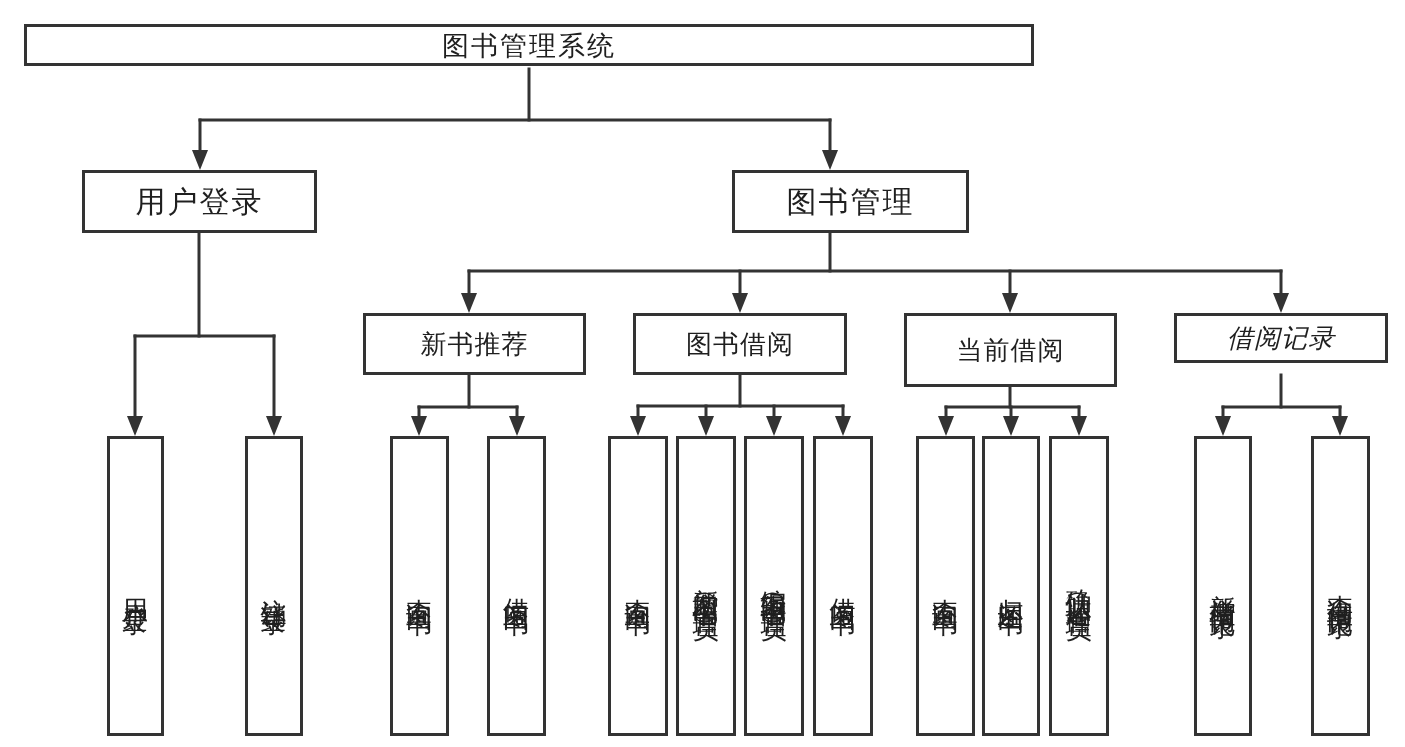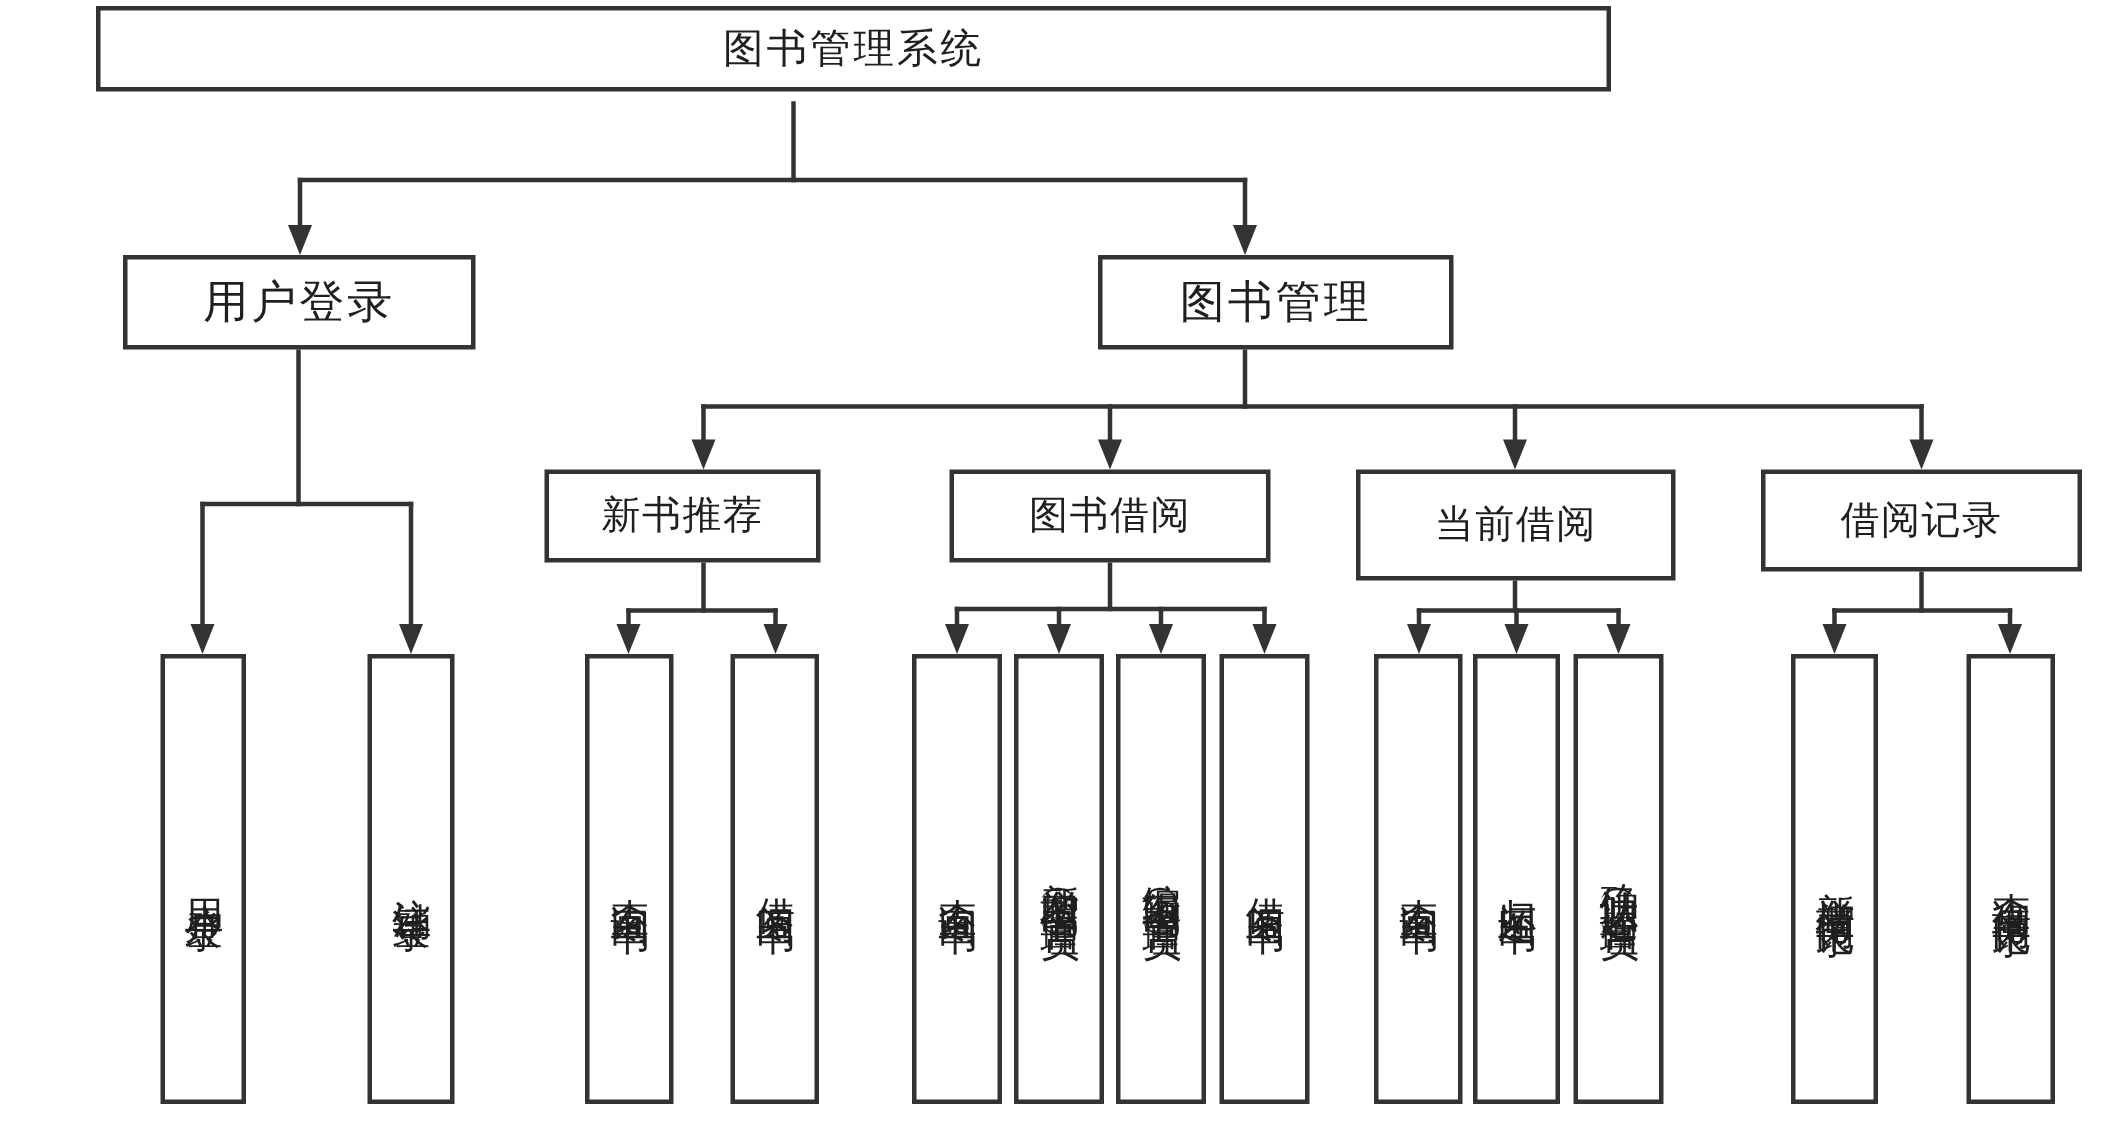--- a/index.html
+++ b/index.html
@@ -123,29 +123,29 @@
     <g>
       <line x1="1281" y1="375" x2="1281" y2="407"></line>
       <line x1="1223" y1="407" x2="1340" y2="407"></line>
       <line x1="1223" y1="407" x2="1223" y2="420"></line>
       <polygon points="1215,416 1231,416 1223,436"></polygon>
       <line x1="1340" y1="407" x2="1340" y2="420"></line>
       <polygon points="1332,416 1348,416 1340,436"></polygon>
     </g>
   </svg>
 
-  <div class="box h1t" style="left:24px;top:4px;width:1010px;height:57px;margin-left:40px;">图书管理系统</div>
+  <div class="box h1t" style="left:24px;top:24px;width:1010px;height:42px;">图书管理系统</div>
 
   <div class="box h2t" style="left:82px;top:170px;width:235px;height:63px;">用户登录</div>
   <div class="box h2t" style="left:732px;top:170px;width:237px;height:63px;">图书管理</div>
 
-  <div class="box h3t" style="left:363px;top:313px;width:184px;height:62px;">新书推荐</div>
+  <div class="box h3t" style="left:363px;top:313px;width:223px;height:62px;">新书推荐</div>
   <div class="box h3t" style="left:633px;top:313px;width:214px;height:62px;">图书借阅</div>
   <div class="box h3t" style="left:904px;top:313px;width:213px;height:74px;">当前借阅</div>
-  <div class="box h3t" style="left:1174px;top:313px;width:214px;height:68px;">借阅记录</div>
+  <div class="box h3t" style="left:1174px;top:313px;width:214px;height:50px;font-style:italic;">借阅记录</div>
 
   <div class="box v" style="left:107px;top:436px;width:57px;height:300px;">用户登录</div>
   <div class="box v" style="left:245px;top:436px;width:58px;height:300px;">注销登录</div>
 
   <div class="box v" style="left:390px;top:436px;width:59px;height:300px;">查询图书</div>
   <div class="box v" style="left:487px;top:436px;width:59px;height:300px;">借阅图书</div>
 
   <div class="box v" style="left:608px;top:436px;width:60px;height:300px;">查询图书</div>
   <div class="box v" style="left:676px;top:436px;width:60px;height:300px;">新增图书（管理员）</div>
   <div class="box v" style="left:744px;top:436px;width:60px;height:300px;">编辑图书（管理员）</div>

